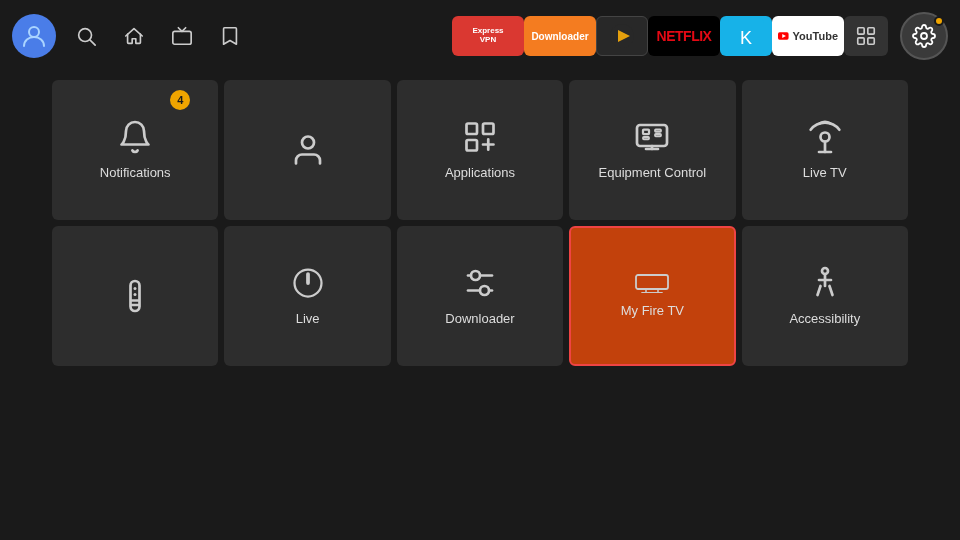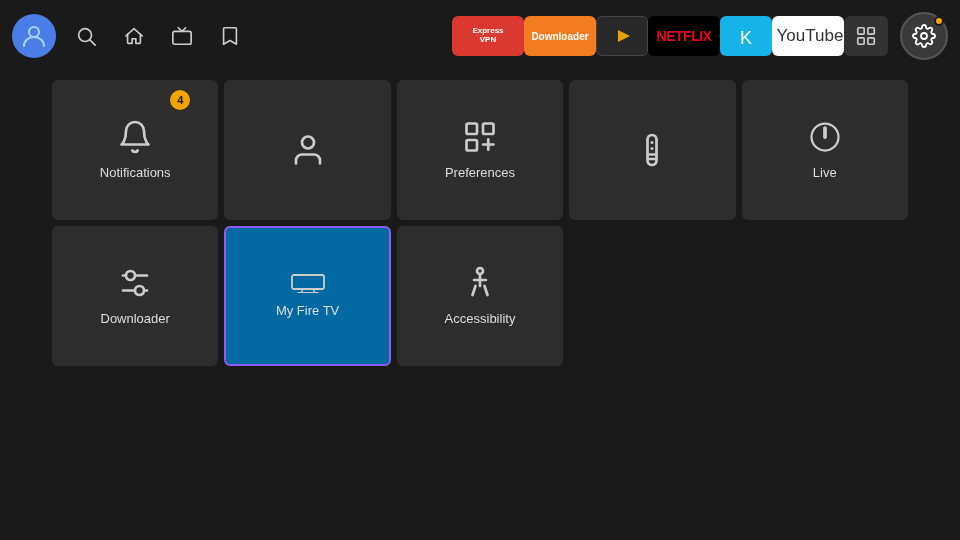--- a/index.html
+++ b/index.html
@@ -179,22 +179,22 @@
       align-items: center;
       justify-content: center;
       cursor: pointer;
       position: relative;
       transition: background 0.15s;
       padding: 10px 8px;
       gap: 10px;
     }
 
     .grid-cell.selected {
-      background: #0369a1;
-      border: 2px solid #8b5cf6;
+      background: #c2410c;
+      border: 2px solid #ef4444;
     }
 
     .cell-icon {
       font-size: 28px;
       color: #cccccc;
       display: flex;
       align-items: center;
       justify-content: center;
     }
 
@@ -289,21 +289,21 @@
       <svg width="36" height="36" viewBox="0 0 36 36" style="stroke:none; fill:white;">
         <rect width="36" height="36" rx="5" fill="#17b2e8"></rect>
         <text x="18" y="26" text-anchor="middle" font-size="18" fill="white" font-family="Arial">K</text>
       </svg>
     </div>
     <div class="app-btn app-btn-youtube" style="background:white; padding:0 6px; gap:4px;">
       <svg width="20" height="14" viewBox="0 0 20 14" style="stroke:none; fill:#ff0000;">
         <rect width="20" height="14" rx="3" fill="#ff0000"></rect>
         <polygon points="8,3 15,7 8,11" fill="white"></polygon>
       </svg>
-      <span style="font-size:17px; font-weight:normal; color:#333;">YouTube</span>
+      <span style="font-size:11px; font-weight:bold; color:#333;">YouTube</span>
     </div>
     <div class="app-btn app-btn-grid">
       <svg width="22" height="22" viewBox="0 0 24 24" style="stroke:#ccc; fill:none;">
         <rect x="3" y="3" width="7" height="7" rx="1"></rect>
         <rect x="14" y="3" width="7" height="7" rx="1"></rect>
         <rect x="3" y="14" width="7" height="7" rx="1"></rect>
         <rect x="14" y="14" width="7" height="7" rx="1"></rect>
       </svg>
     </div>
   </div>
@@ -343,24 +343,50 @@
 
   <div class="grid-cell">
     <div class="cell-icon">
       <svg width="36" height="36" viewBox="0 0 24 24">
         <rect x="3" y="3" width="7" height="7" rx="1"></rect>
         <rect x="14" y="3" width="7" height="7" rx="1"></rect>
         <rect x="3" y="14" width="7" height="7" rx="1"></rect>
         <path d="M14 17h7M17.5 13.5v7"></path>
       </svg>
     </div>
-    <div class="cell-label">Preferences</div>
-  </div>
-
-
+    <div class="cell-label">Applications</div>
+  </div>
+
+  <div class="grid-cell">
+    <div class="cell-icon">
+      <svg width="36" height="36" viewBox="0 0 24 24">
+        <rect x="2" y="4" width="20" height="14" rx="2"></rect>
+        <path d="M8 20h8"></path>
+        <path d="M12 18v2"></path>
+        <rect x="6" y="7" width="4" height="3" rx="0.5" stroke-width="1.5"></rect>
+        <rect x="6" y="12" width="4" height="1.5" rx="0.5" stroke-width="1.2"></rect>
+        <rect x="14" y="7" width="4" height="1.5" rx="0.5" stroke-width="1.2"></rect>
+        <rect x="14" y="10" width="4" height="1.5" rx="0.5" stroke-width="1.2"></rect>
+      </svg>
+    </div>
+    <div class="cell-label">Equipment Control</div>
+  </div>
+
+  <div class="grid-cell">
+    <div class="cell-icon">
+      <svg width="36" height="36" viewBox="0 0 24 24">
+        <circle cx="12" cy="12" r="3"></circle>
+        <path d="M8.56 2.9a7 7 0 016.88 0"></path>
+        <path d="M2.42 7.17a12 12 0 0119.16 0"></path>
+        <path d="M12 15v7"></path>
+        <path d="M8 22h8"></path>
+      </svg>
+    </div>
+    <div class="cell-label">Live TV</div>
+  </div>
 
   <div class="grid-cell">
     <div class="cell-icon">
       <svg width="36" height="36" viewBox="0 0 24 24">
         <rect x="9" y="2" width="6" height="20" rx="3"></rect>
         <circle cx="12" cy="7" r="1" fill="#cccccc" stroke="none"></circle>
         <circle cx="12" cy="11" r="1" fill="#cccccc" stroke="none"></circle>
         <line x1="10" y1="15" x2="14" y2="15"></line>
         <line x1="10" y1="18" x2="14" y2="18"></line>
       </svg>

